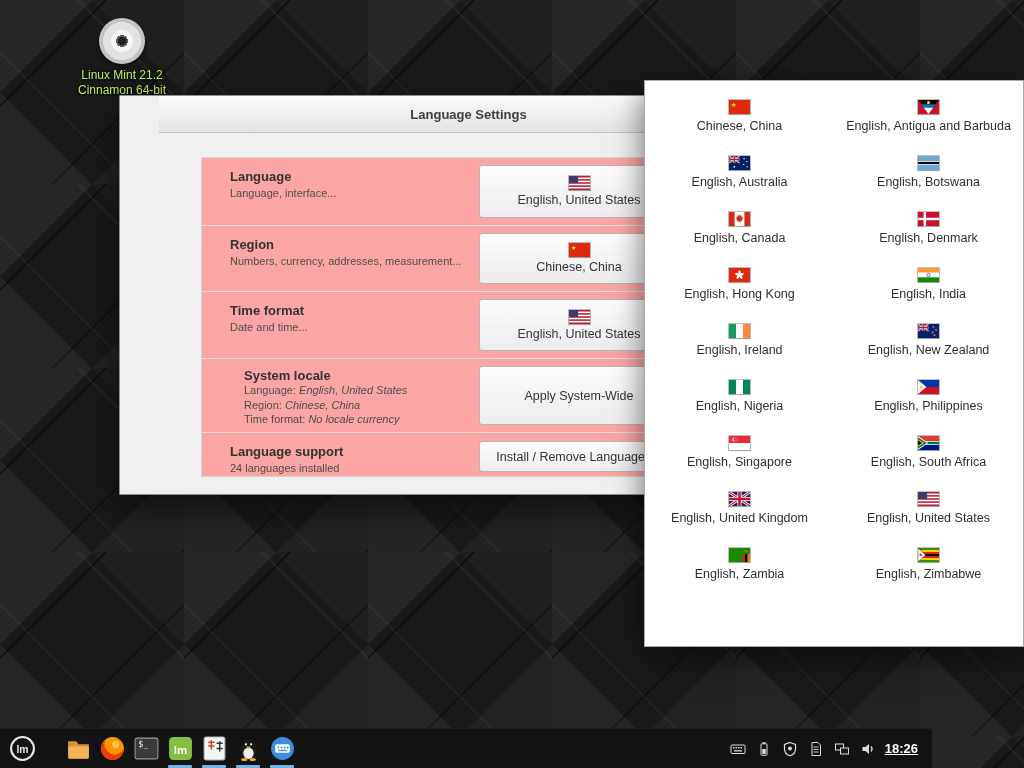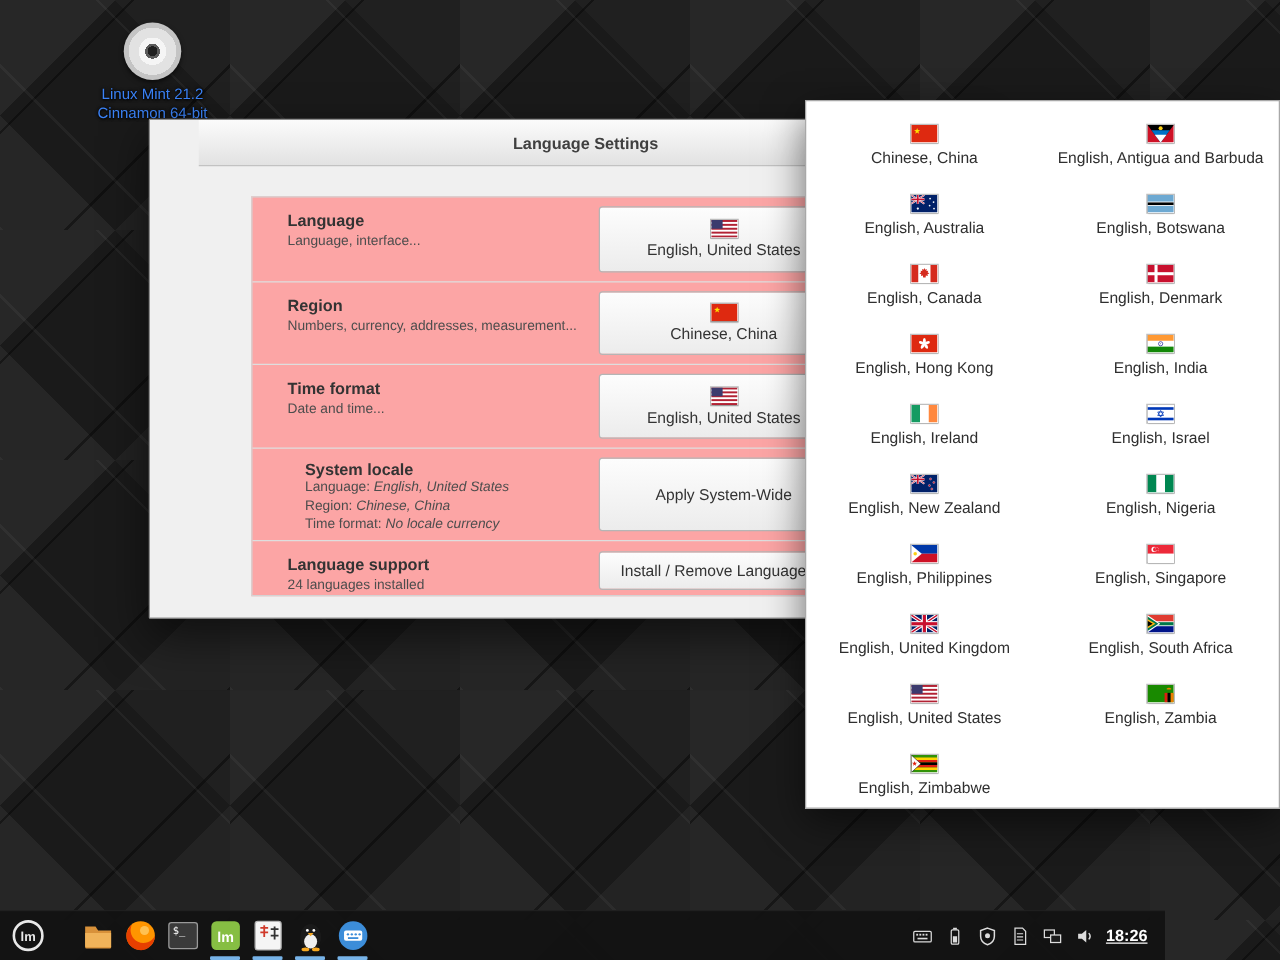--- a/index.html
+++ b/index.html
@@ -17,21 +17,21 @@
     background-size: 184px 184px, 184px 184px, 184px 184px, 184px 184px, 100% 100%;
   }
 
   
   .desktop-icon { position:absolute; left:57px; top:18px; width:130px; text-align:center; z-index:2; cursor:pointer; }
   .disc {
     width:46px; height:46px; margin:0 auto 4px; border-radius:50%;
     background: radial-gradient(circle at 50% 50%, #1f1f1f 0 4px, #5a5a5a 4px 6px, #f5f5f5 6px 11px, #e2e2e2 11px 19px, #c4c4c4 19px 23px);
     box-shadow: 0 2px 4px rgba(0,0,0,0.6);
   }
-  .di-label { color:#3b82f6; font-size:12px; line-height:15px; text-shadow:0 1px 2px #000, 0 0 3px #000; }
+  .di-label { color:#bef264; font-size:12px; line-height:15px; text-shadow:0 1px 2px #000, 0 0 3px #000; }
 
   
   .window {
     position:absolute; left:119px; top:95px; width:660px; height:400px;
     background:#f0f0f0; border:1px solid #8f8f8f; border-radius:1px;
     box-shadow:0 14px 36px rgba(0,0,0,0.55);
     z-index:5;
   }
   .titlebar {
     height:37px; background:linear-gradient(#fbfbfb,#e2e2e2);
@@ -306,34 +306,20 @@
           <rect width="10" height="20" fill="#169b62"></rect>
           <rect x="10" width="10" height="20" fill="#fff"></rect>
           <rect x="20" width="10" height="20" fill="#ff883e"></rect>
         </svg>
       </span>
       <div class="lang-label">English, Ireland</div>
     </div>
     <div class="lang-item">
       <span class="flag">
         <svg viewBox="0 0 30 20" preserveAspectRatio="none">
-          <rect width="30" height="20" fill="#fff"></rect>
-          <rect y="2.5" width="30" height="3" fill="#0038b8"></rect>
-          <rect y="14.5" width="30" height="3" fill="#0038b8"></rect>
-          <g fill="none" stroke="#0038b8" stroke-width="0.9">
-            <path d="M15 6.2 18.3 12 11.7 12 Z"></path>
-            <path d="M15 13.8 11.7 8 18.3 8 Z"></path>
-          </g>
-        </svg>
-      </span>
-      <div class="lang-label">English, Israel</div>
-    </div>
-    <div class="lang-item">
-      <span class="flag">
-        <svg viewBox="0 0 30 20" preserveAspectRatio="none">
           <rect width="30" height="20" fill="#012169"></rect>
           <g transform="scale(0.5)">
             <rect width="30" height="20" fill="#012169"></rect>
             <path d="M0,0 30,20 M30,0 0,20" stroke="#fff" stroke-width="4"></path>
             <path d="M0,0 30,20 M30,0 0,20" stroke="#c8102e" stroke-width="1.6"></path>
             <rect x="12" width="6" height="20" fill="#fff"></rect>
             <rect y="7" width="30" height="6" fill="#fff"></rect>
             <rect x="13.2" width="3.6" height="20" fill="#c8102e"></rect>
             <rect y="8.2" width="30" height="3.6" fill="#c8102e"></rect>
           </g>
@@ -381,45 +367,45 @@
             <circle cx="9.9" cy="6.5" r="0.5"></circle>
             <circle cx="9.2" cy="4.4" r="0.5"></circle>
           </g>
         </svg>
       </span>
       <div class="lang-label">English, Singapore</div>
     </div>
     <div class="lang-item">
       <span class="flag">
         <svg viewBox="0 0 30 20" preserveAspectRatio="none">
-          <rect width="30" height="20" fill="#012169"></rect>
-          <path d="M0,0 30,20 M30,0 0,20" stroke="#fff" stroke-width="4"></path>
-          <path d="M0,0 30,20 M30,0 0,20" stroke="#c8102e" stroke-width="1.6"></path>
-          <rect x="12" width="6" height="20" fill="#fff"></rect>
-          <rect y="7" width="30" height="6" fill="#fff"></rect>
-          <rect x="13.2" width="3.6" height="20" fill="#c8102e"></rect>
-          <rect y="8.2" width="30" height="3.6" fill="#c8102e"></rect>
-        </svg>
-      </span>
-      <div class="lang-label">English, United Kingdom</div>
-    </div>
-    <div class="lang-item">
-      <span class="flag">
-        <svg viewBox="0 0 30 20" preserveAspectRatio="none">
           <rect width="30" height="8.5" fill="#e03c31"></rect>
           <rect y="11.5" width="30" height="8.5" fill="#001489"></rect>
           <rect y="7.2" width="30" height="5.6" fill="#fff"></rect>
           <rect y="8.2" width="30" height="3.6" fill="#007749"></rect>
           <path d="M0 0 L14.5 10 L0 20 Z" fill="#fff"></path>
           <path d="M0 1.8 L12.5 10 L0 18.2 Z" fill="#007749"></path>
           <path d="M0 4.6 L9 10 L0 15.4 Z" fill="#ffb612"></path>
           <path d="M0 6.6 L6 10 L0 13.4 Z" fill="#000"></path>
         </svg>
       </span>
       <div class="lang-label">English, South Africa</div>
+    </div>
+    <div class="lang-item">
+      <span class="flag">
+        <svg viewBox="0 0 30 20" preserveAspectRatio="none">
+          <rect width="30" height="20" fill="#012169"></rect>
+          <path d="M0,0 30,20 M30,0 0,20" stroke="#fff" stroke-width="4"></path>
+          <path d="M0,0 30,20 M30,0 0,20" stroke="#c8102e" stroke-width="1.6"></path>
+          <rect x="12" width="6" height="20" fill="#fff"></rect>
+          <rect y="7" width="30" height="6" fill="#fff"></rect>
+          <rect x="13.2" width="3.6" height="20" fill="#c8102e"></rect>
+          <rect y="8.2" width="30" height="3.6" fill="#c8102e"></rect>
+        </svg>
+      </span>
+      <div class="lang-label">English, United Kingdom</div>
     </div>
     <div class="lang-item">
       <span class="flag">
         <svg viewBox="0 0 30 20" preserveAspectRatio="none">
           <rect width="30" height="20" fill="#fff"></rect>
           <g fill="#b22234">
             <rect y="0" width="30" height="2.22"></rect>
             <rect y="4.44" width="30" height="2.22"></rect>
             <rect y="8.89" width="30" height="2.22"></rect>
             <rect y="13.33" width="30" height="2.22"></rect>

